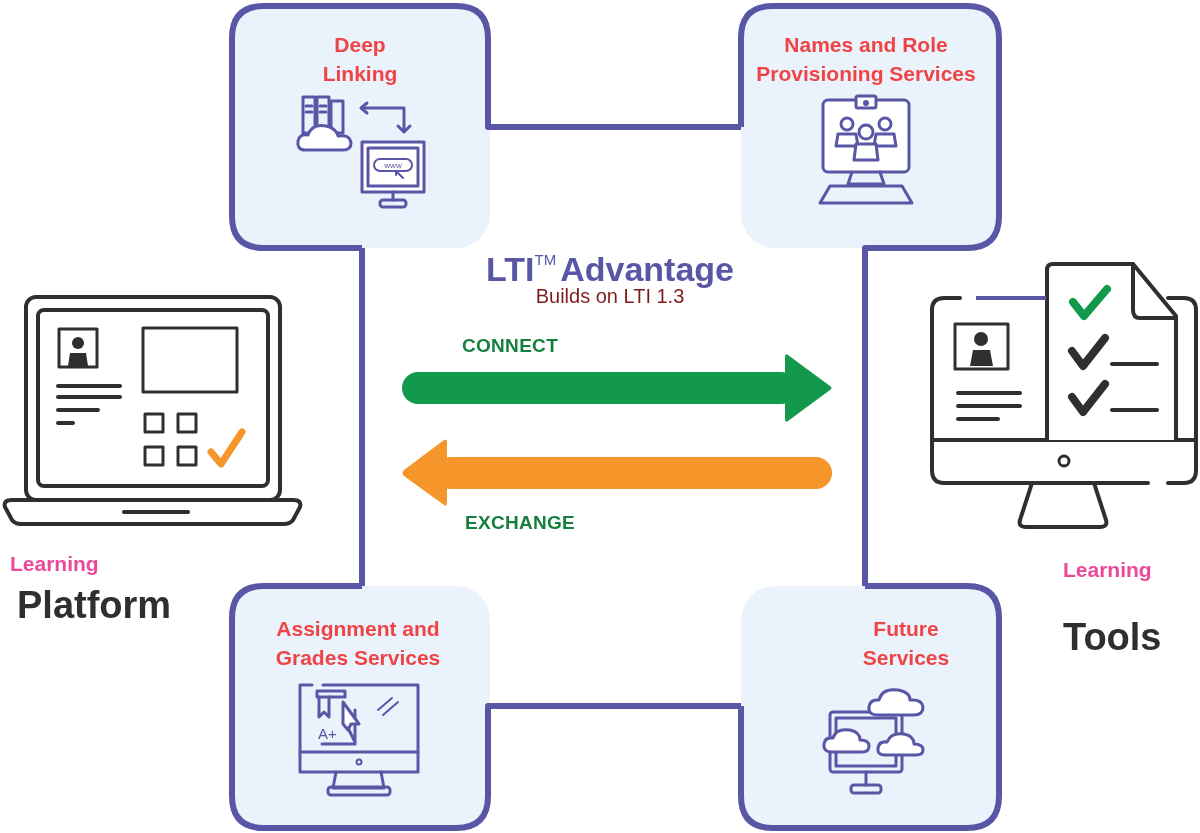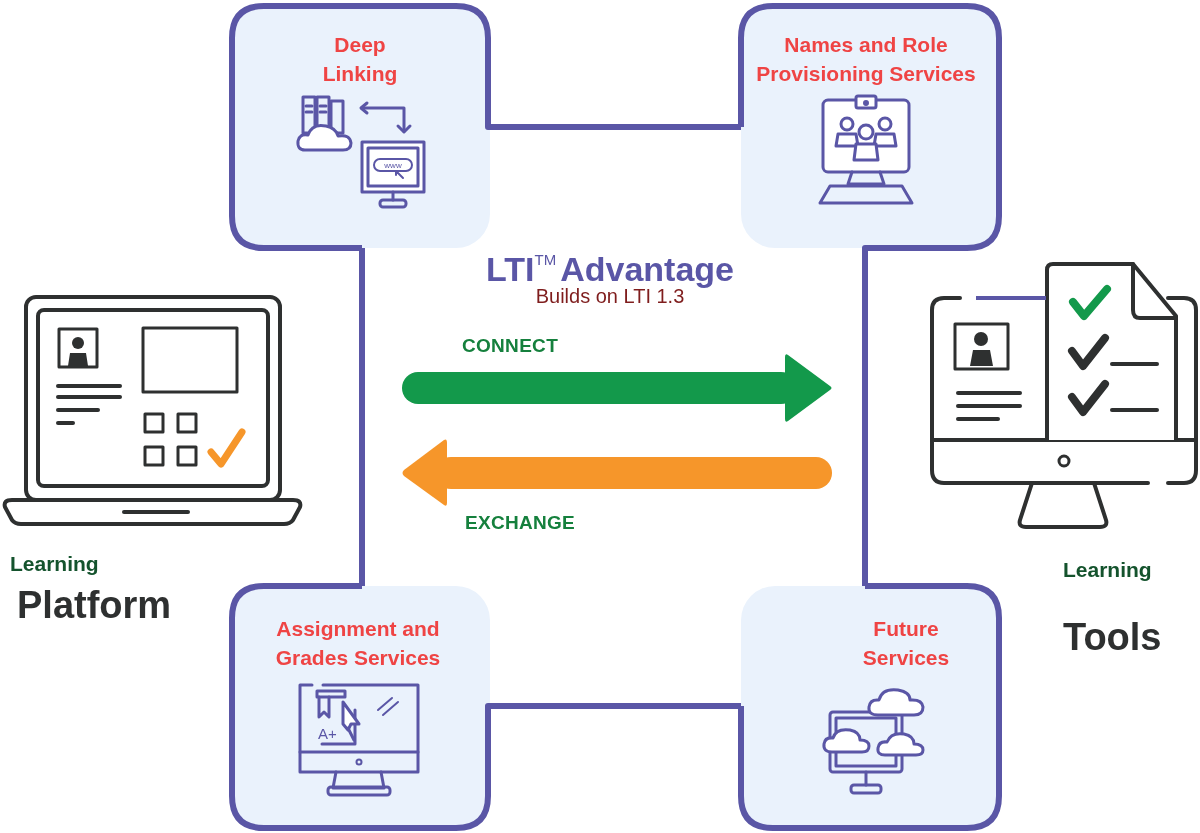--- a/index.html
+++ b/index.html
@@ -9,21 +9,21 @@
   .abs { position: absolute; }
   .box-title { position: absolute; text-align: center; color: #ef4444; font-weight: bold;
                font-size: 21px; line-height: 29px; white-space: pre-line; }
   .center-title { position: absolute; left: 440px; top: 238px; width: 340px; text-align: center;
                   color: #5a56a6; font-weight: bold; font-size: 34px; line-height: 44px; }
   .center-title sup { font-size: 15px; font-weight: normal; vertical-align: 16px; margin-right: 4px; text-align: right; }
   .center-sub { position: absolute; left: 440px; top: 284px; width: 340px; text-align: center;
                 color: #7f1d1d; font-size: 20px; line-height: 24px; }
   .flow-label { position: absolute; width: 300px; text-align: left; color: #15803d;
                 font-weight: bold; font-size: 19px; line-height: 24px; letter-spacing: 0.3px; }
-  .side-small { position: absolute; color: #14532d; font-weight: bold; font-size: 21px; line-height: 26px; }
+  .side-small { position: absolute; color: #ec4899; font-weight: bold; font-size: 21px; line-height: 26px; }
   .side-big { position: absolute; color: #2e3030; font-weight: bold; font-size: 38px; line-height: 44px; }
 </style>
 </head>
 <body>
 
 <div class="stage">
 
   <svg class="abs" style="left:0;top:0" width="1200" height="833" viewBox="0 0 1200 833">
 
     <rect x="230" y="4" width="260" height="244" rx="34" fill="#eaf2fc"></rect>

